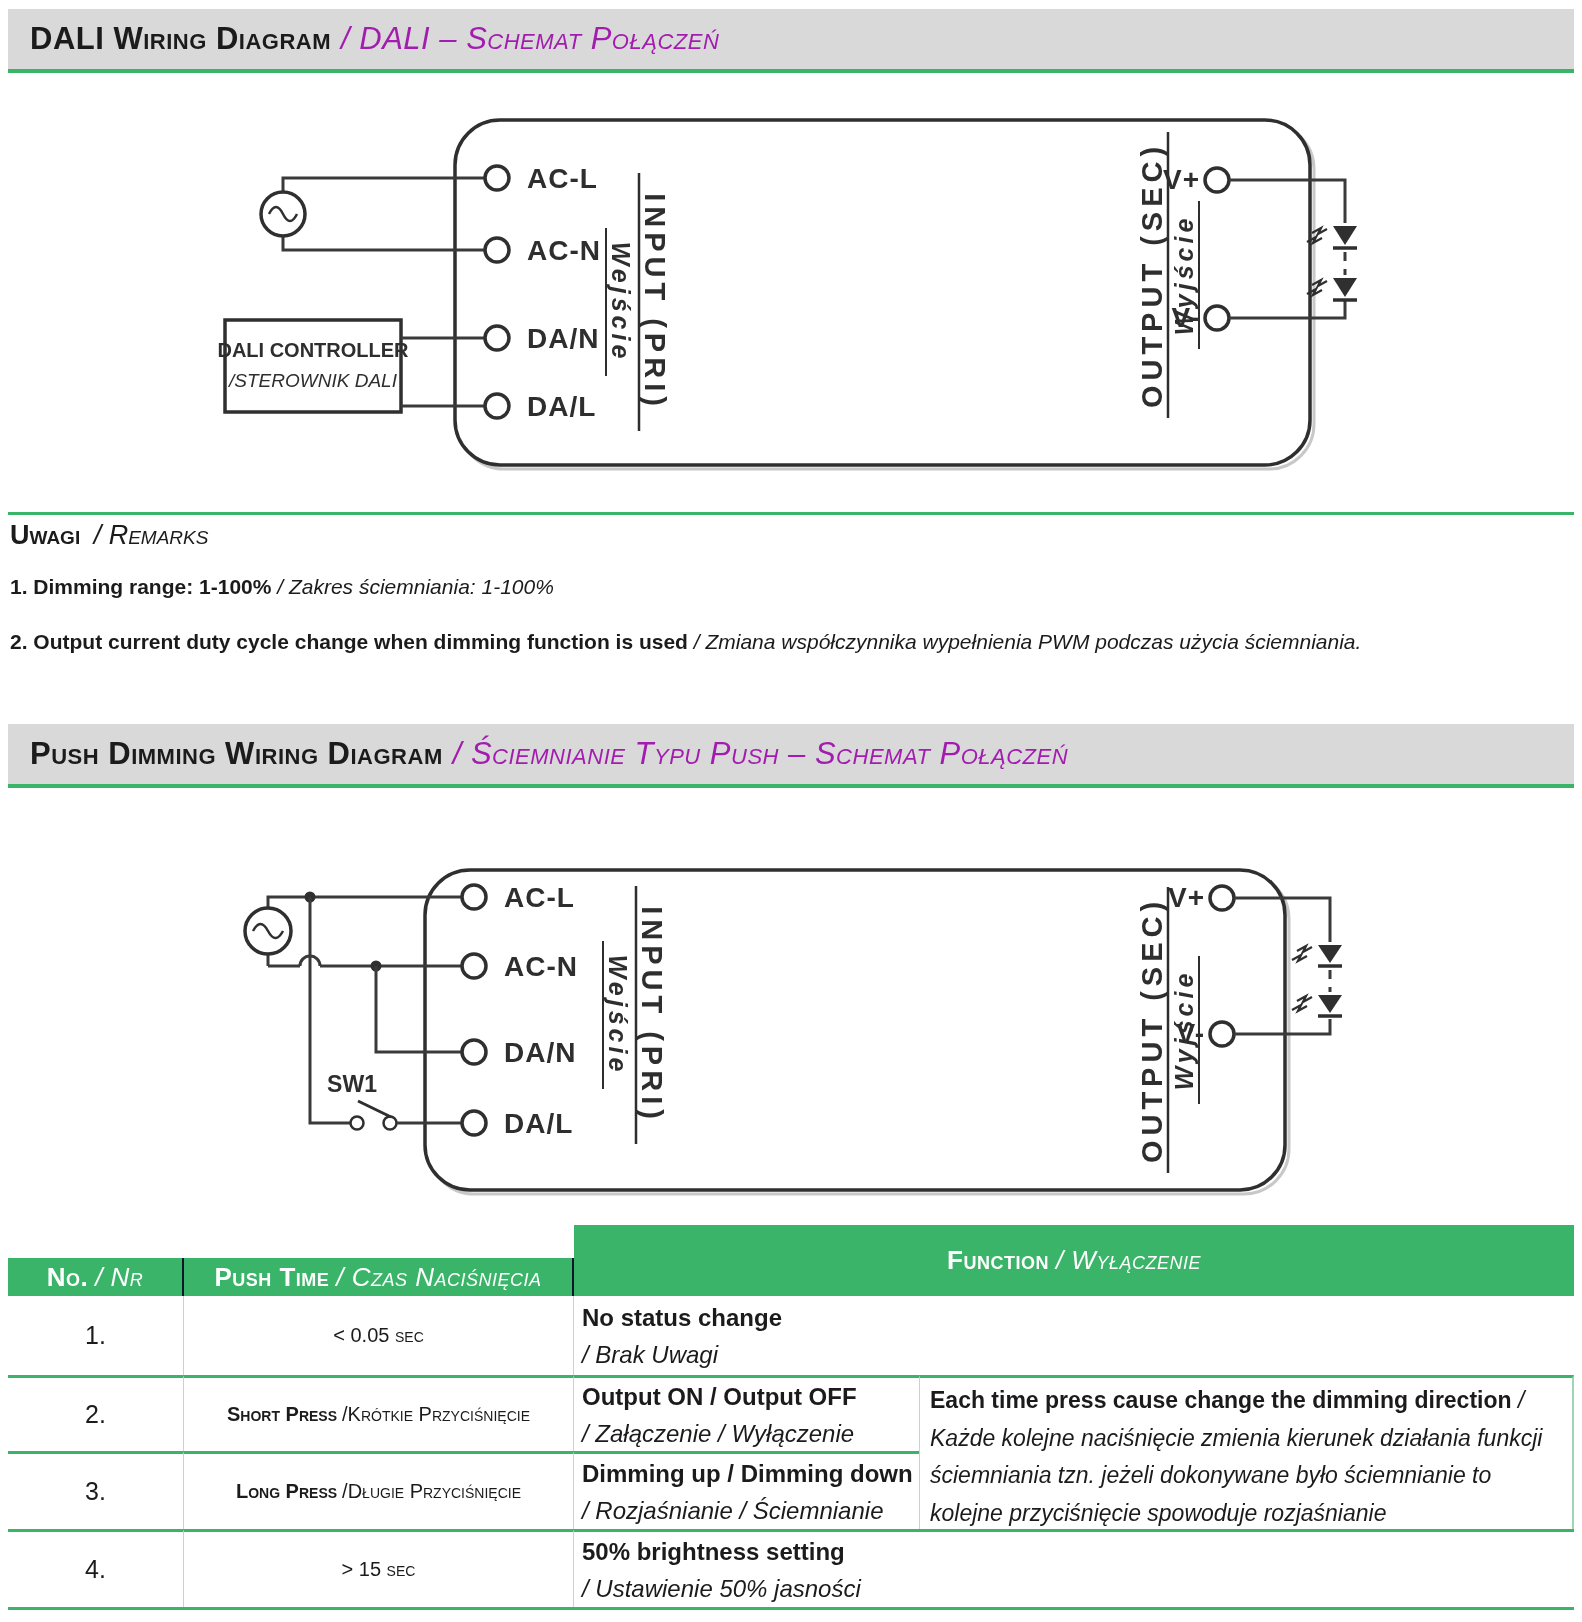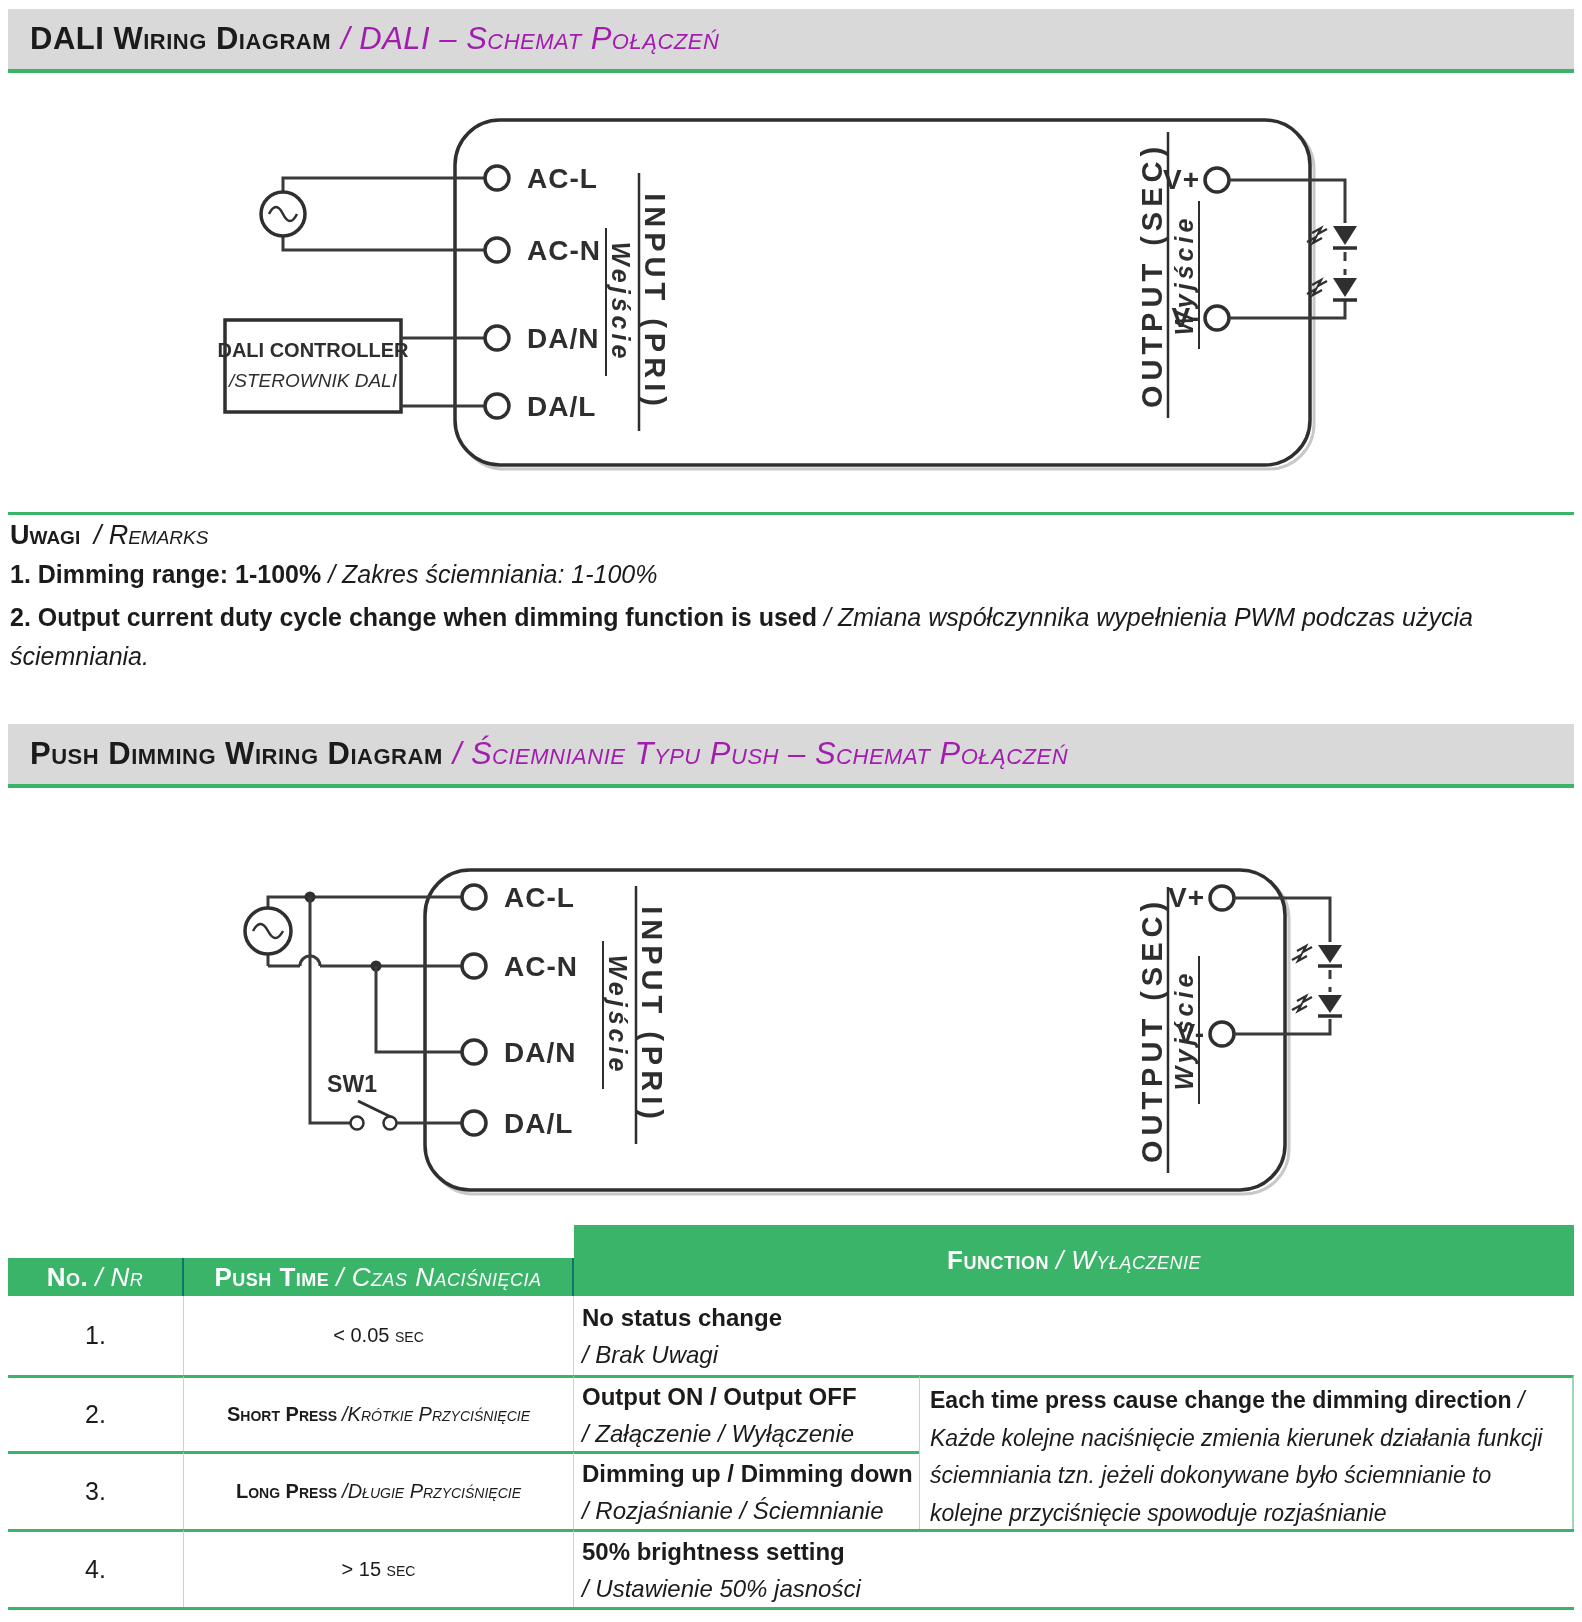--- a/index.html
+++ b/index.html
@@ -36,45 +36,45 @@
   .v-main{font-size:29px;font-weight:bold;letter-spacing:5px;}
   .v-sub{font-size:25px;font-weight:bold;font-style:italic;letter-spacing:4px;}
   .box-txt1{font-size:20px;font-weight:bold;}
   .box-txt2{font-size:19px;font-style:italic;fill:#555;}
   .sw-txt{font-size:23px;font-weight:bold;}
   
   .remarks{position:absolute;left:10px;top:520px;width:1475px;}
   .rem-head{font-variant:small-caps;font-size:27px;margin:0 0 4px 0;}
   .rem-head .b{font-weight:bold;}
   .rem-head .i{font-style:italic;font-weight:normal;margin-left:6px;}
-  .remarks p{font-size:25px;line-height:39px;margin:4px 0;}
+  .remarks p{font-size:21px;line-height:39px;margin:16px 0;}
   .remarks .b{font-weight:bold;}
   .remarks .i{font-style:italic;}
   
   .tbl{
     position:absolute;left:8px;top:1225px;width:1566px;
     display:grid;grid-template-columns:176px 390px 345px 655px;
     grid-template-rows:71px 79px 76px 78px 78px;
   }
   .th{
     background:var(--accent);color:#fff;display:flex;align-items:center;justify-content:center;
     font-variant:small-caps;font-size:26px;white-space:nowrap;
   }
   .th .b{font-weight:bold;letter-spacing:.5px;}
   .th .i{font-style:italic;font-weight:normal;margin-left:7px;letter-spacing:.5px;}
-  .th-sep{border-right:2px solid #0f766e;margin-top:33px;}
+  .th-sep{border-right:2px solid #0f172a;margin-top:33px;}
   .td{display:flex;box-sizing:border-box;}
   .row-line{border-top:3px solid var(--accent);}
   .cell-no{align-items:center;justify-content:center;font-size:25px;border-right:1px solid var(--sep-gray);}
   .cell-push{
     align-items:center;justify-content:center;text-align:center;
     font-variant:small-caps;font-size:20px;border-right:1px solid var(--sep-gray);white-space:nowrap;
   }
   .cell-push .b{font-weight:bold;}
-  .cell-push .i{font-style:italic;margin-left:5px;}
+  .cell-push .i{margin-left:5px;}
   .cell-fn{flex-direction:column;justify-content:center;padding-left:8px;font-size:24px;line-height:37px;}
   .cell-fn .b{font-weight:bold;}
   .cell-fn .i{font-style:italic;}
   .span2{grid-column:3 / span 2;}
   .merged{
     grid-column:4;grid-row:3 / span 2;
     border-top:3px solid var(--accent);
     border-left:1px solid var(--sep-gray);
     border-right:2px solid #9fd6b4;
     padding:4px 10px;box-sizing:border-box;

